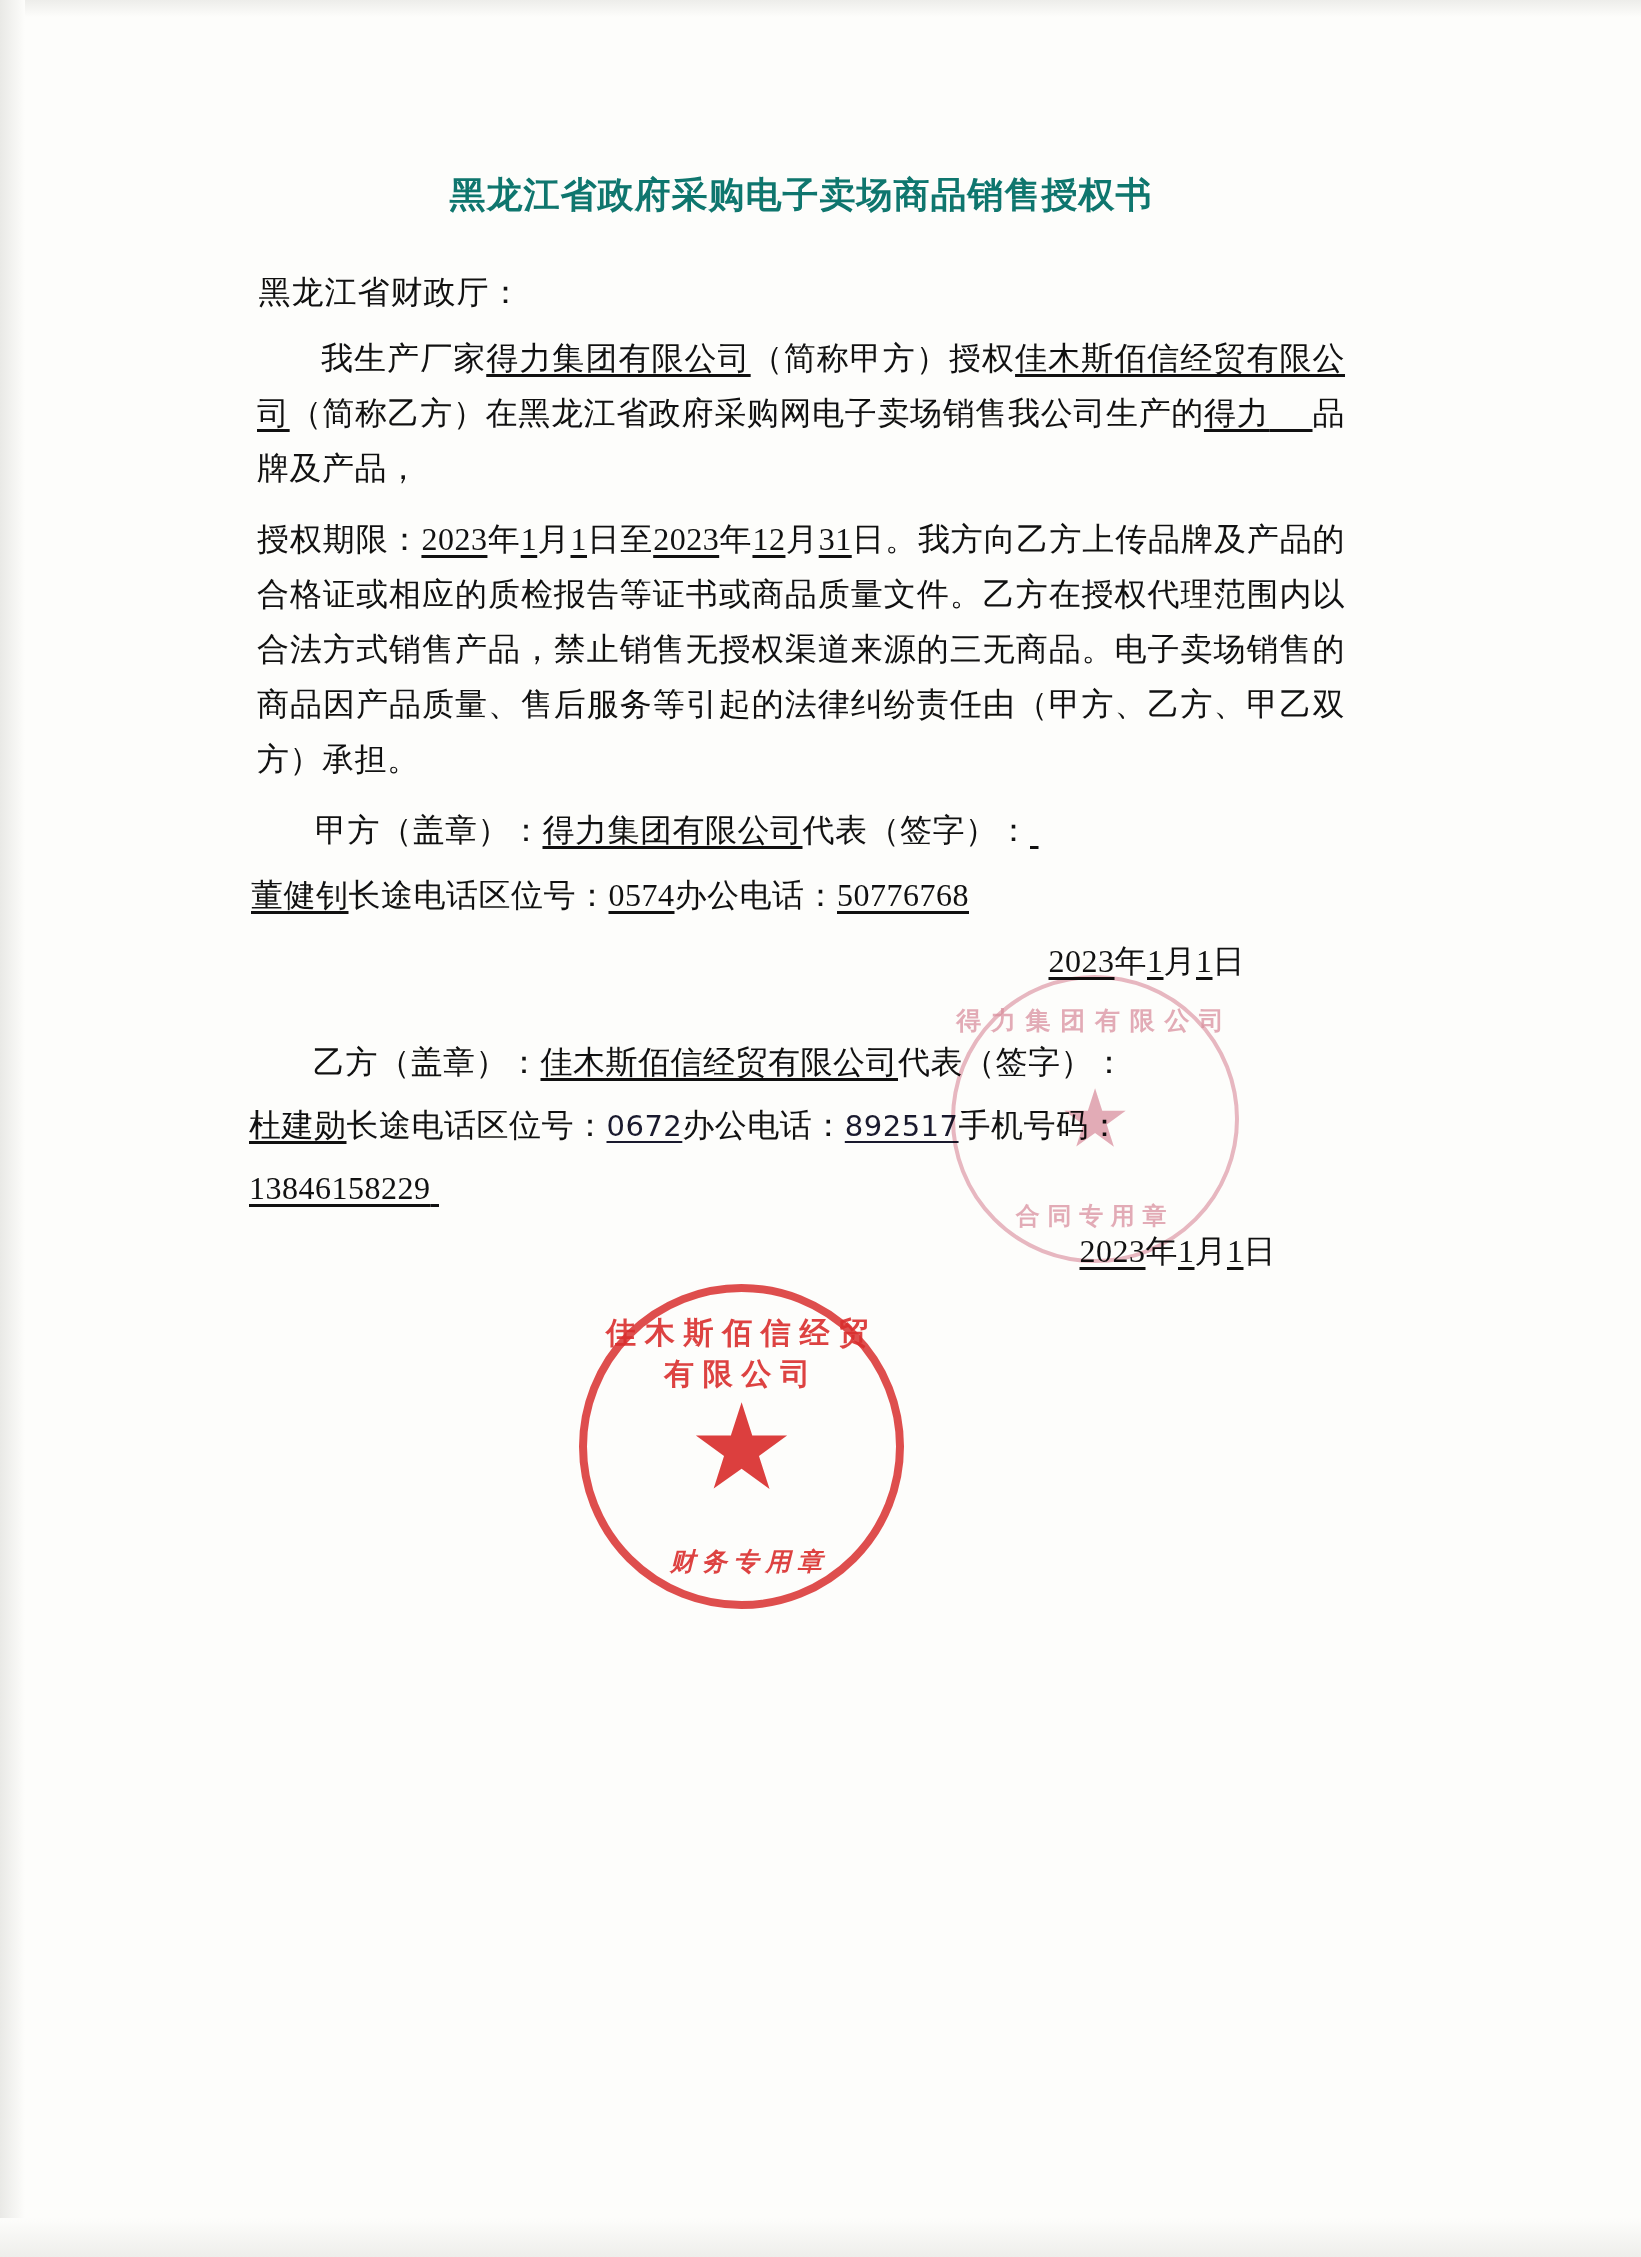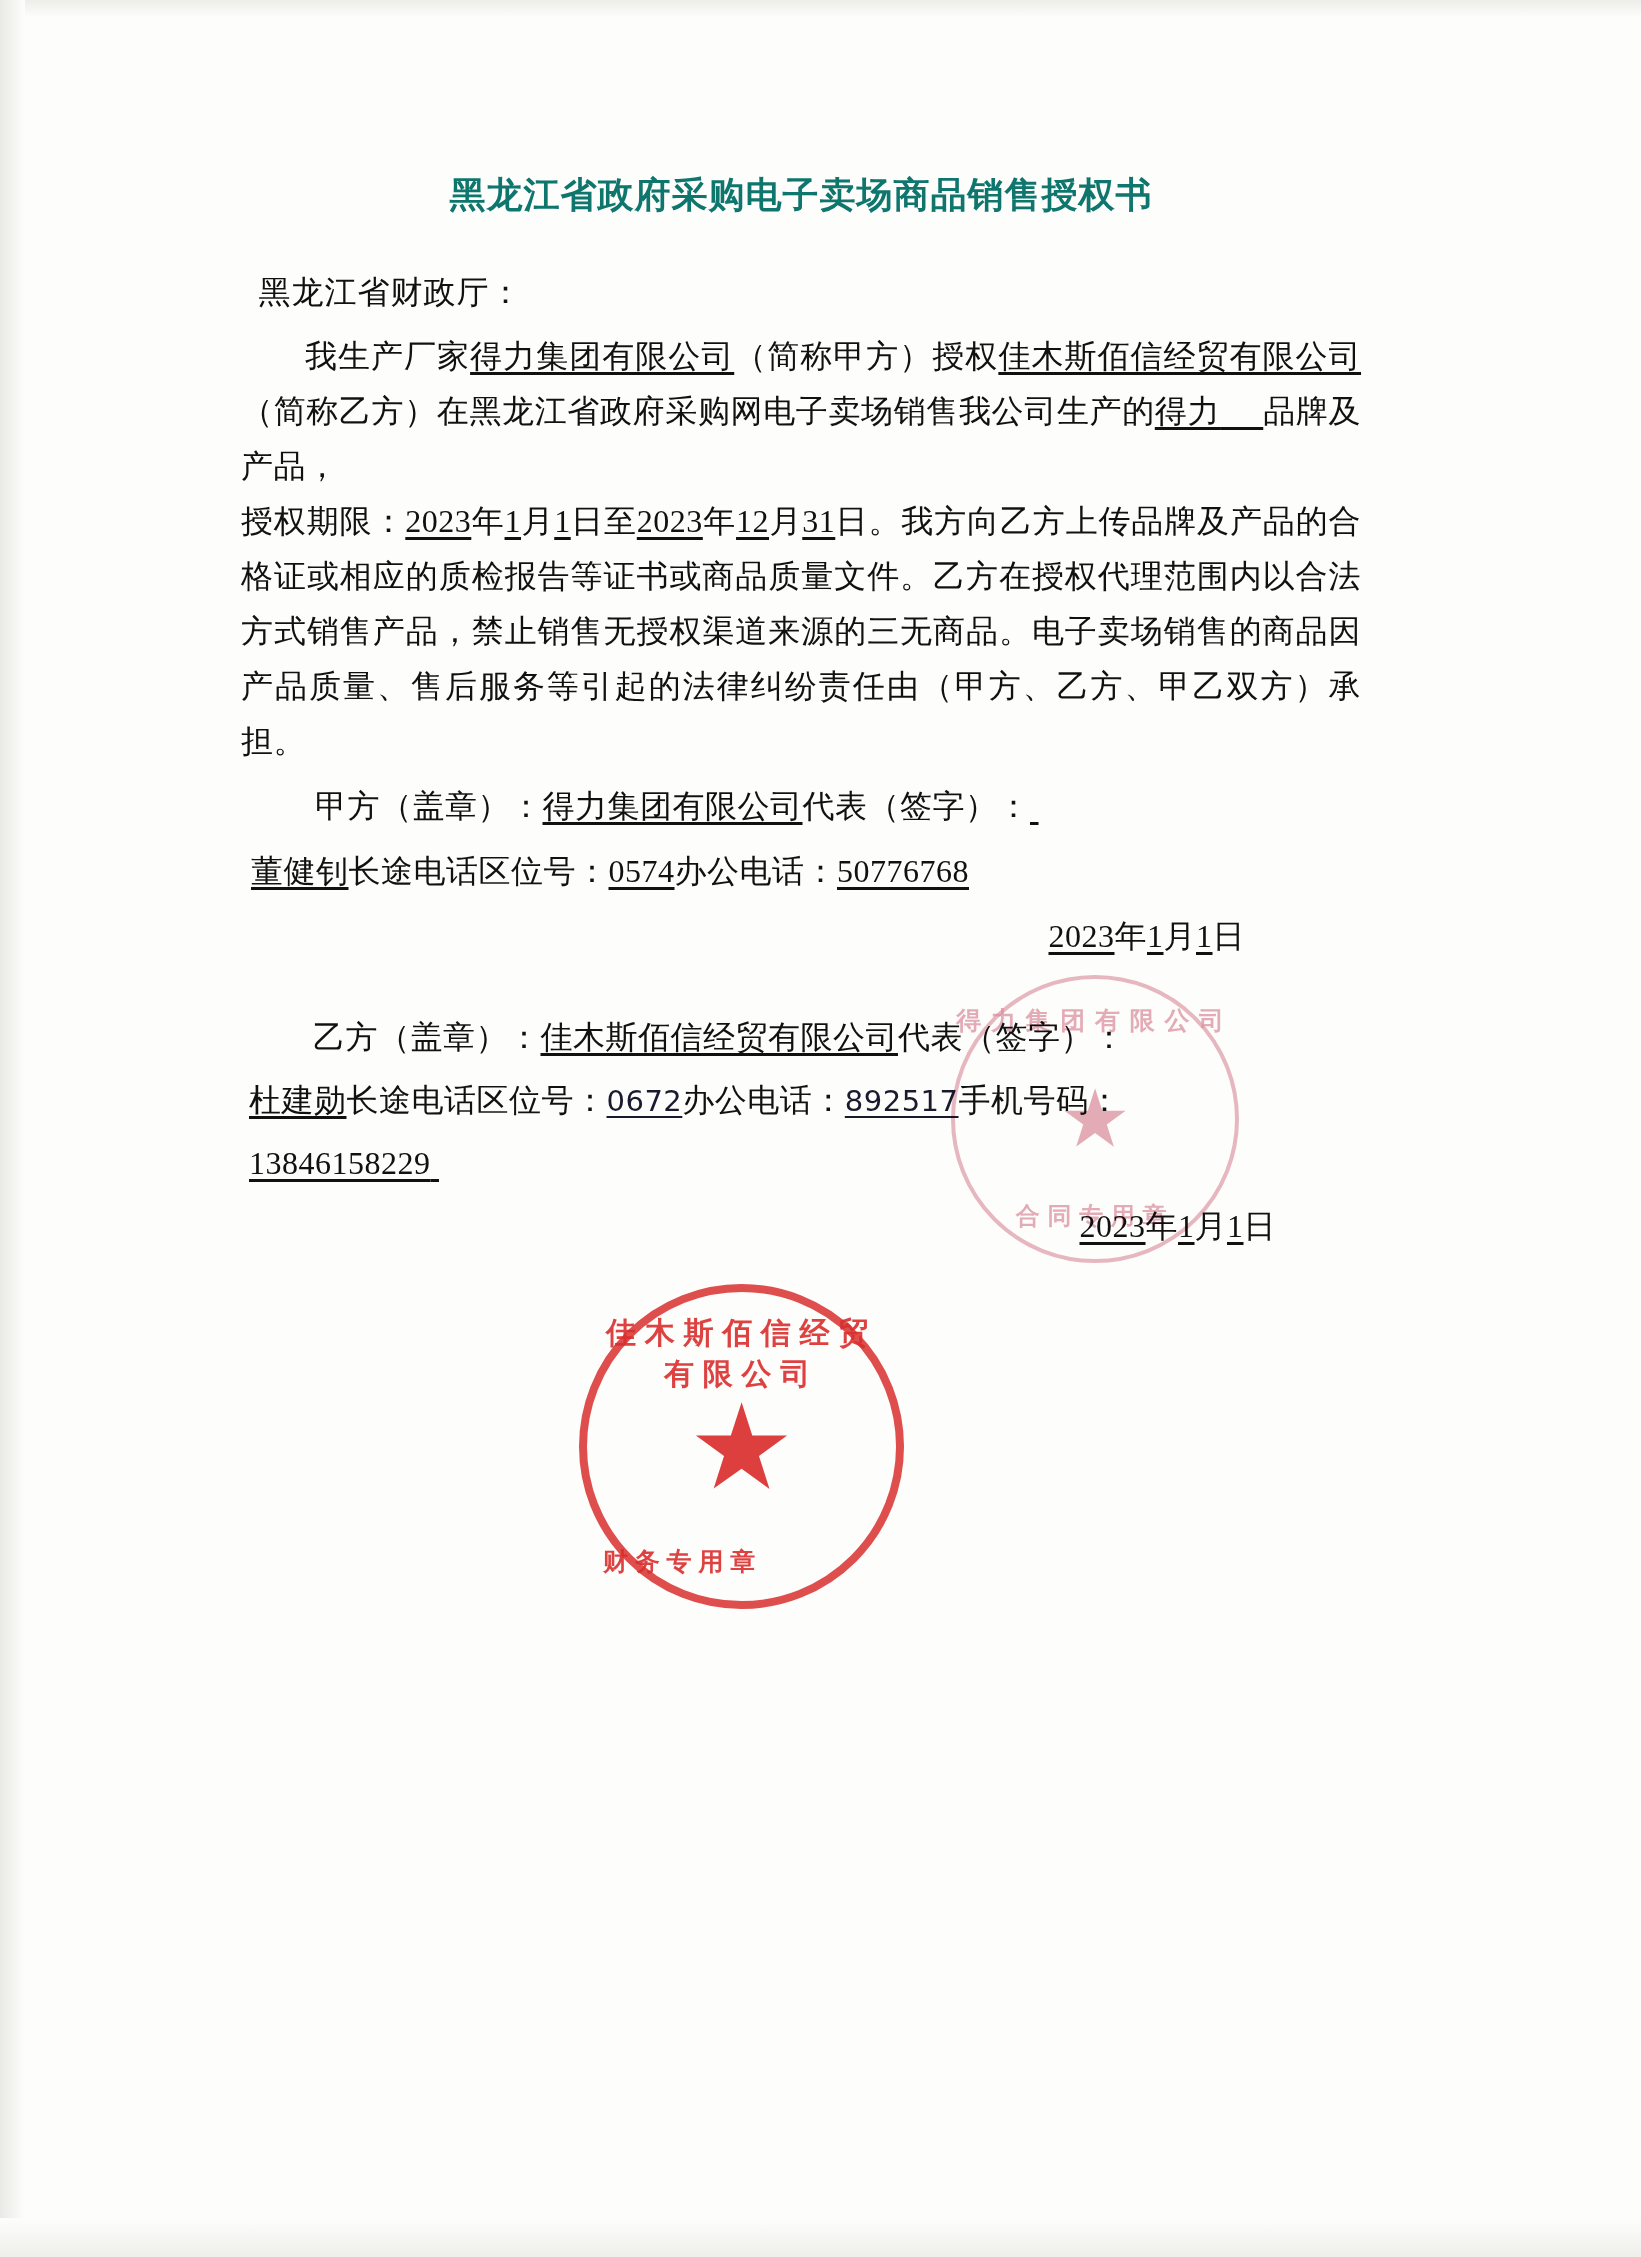--- a/index.html
+++ b/index.html
@@ -73,21 +73,21 @@
   }
 
   .body-text {
     margin-top: 13.5px;
     font-size: 32px;
     line-height: 1.72;
     letter-spacing: 0.5px;
     text-align: justify;
   }
   .body-text p {
-    margin: 0;
+    margin: 16px;
   }
   .indent {
     text-indent: 2em;
   }
 
   .fill {
     text-decoration: underline;
     text-underline-offset: 4.8px;
   }
 
@@ -187,25 +187,27 @@
     color: rgba(216,28,28,0.9);
     font-family: "DejaVu Sans", "Liberation Sans", sans-serif;
     font-weight: bold;
     font-size: 30px;
     letter-spacing: 8.7px;
   }
   .stamp-b .arc-bottom {
     position: absolute;
     left: 16px; right: 0;
     bottom: 23px;
+    text-align: center;
     color: rgba(216,28,28,0.9);
     font-family: "DejaVu Sans", "Liberation Sans", sans-serif;
     font-weight: bold;
     font-size: 25px;
     letter-spacing: 6.8px;
+    font-style: italic;
   }
 </style>
 </head>
 <body>
 
 <div class="page">
   <div class="scan-edge-top"></div>
   <div class="scan-edge-left"></div>
   <div class="scan-edge-bottom"></div>
 

